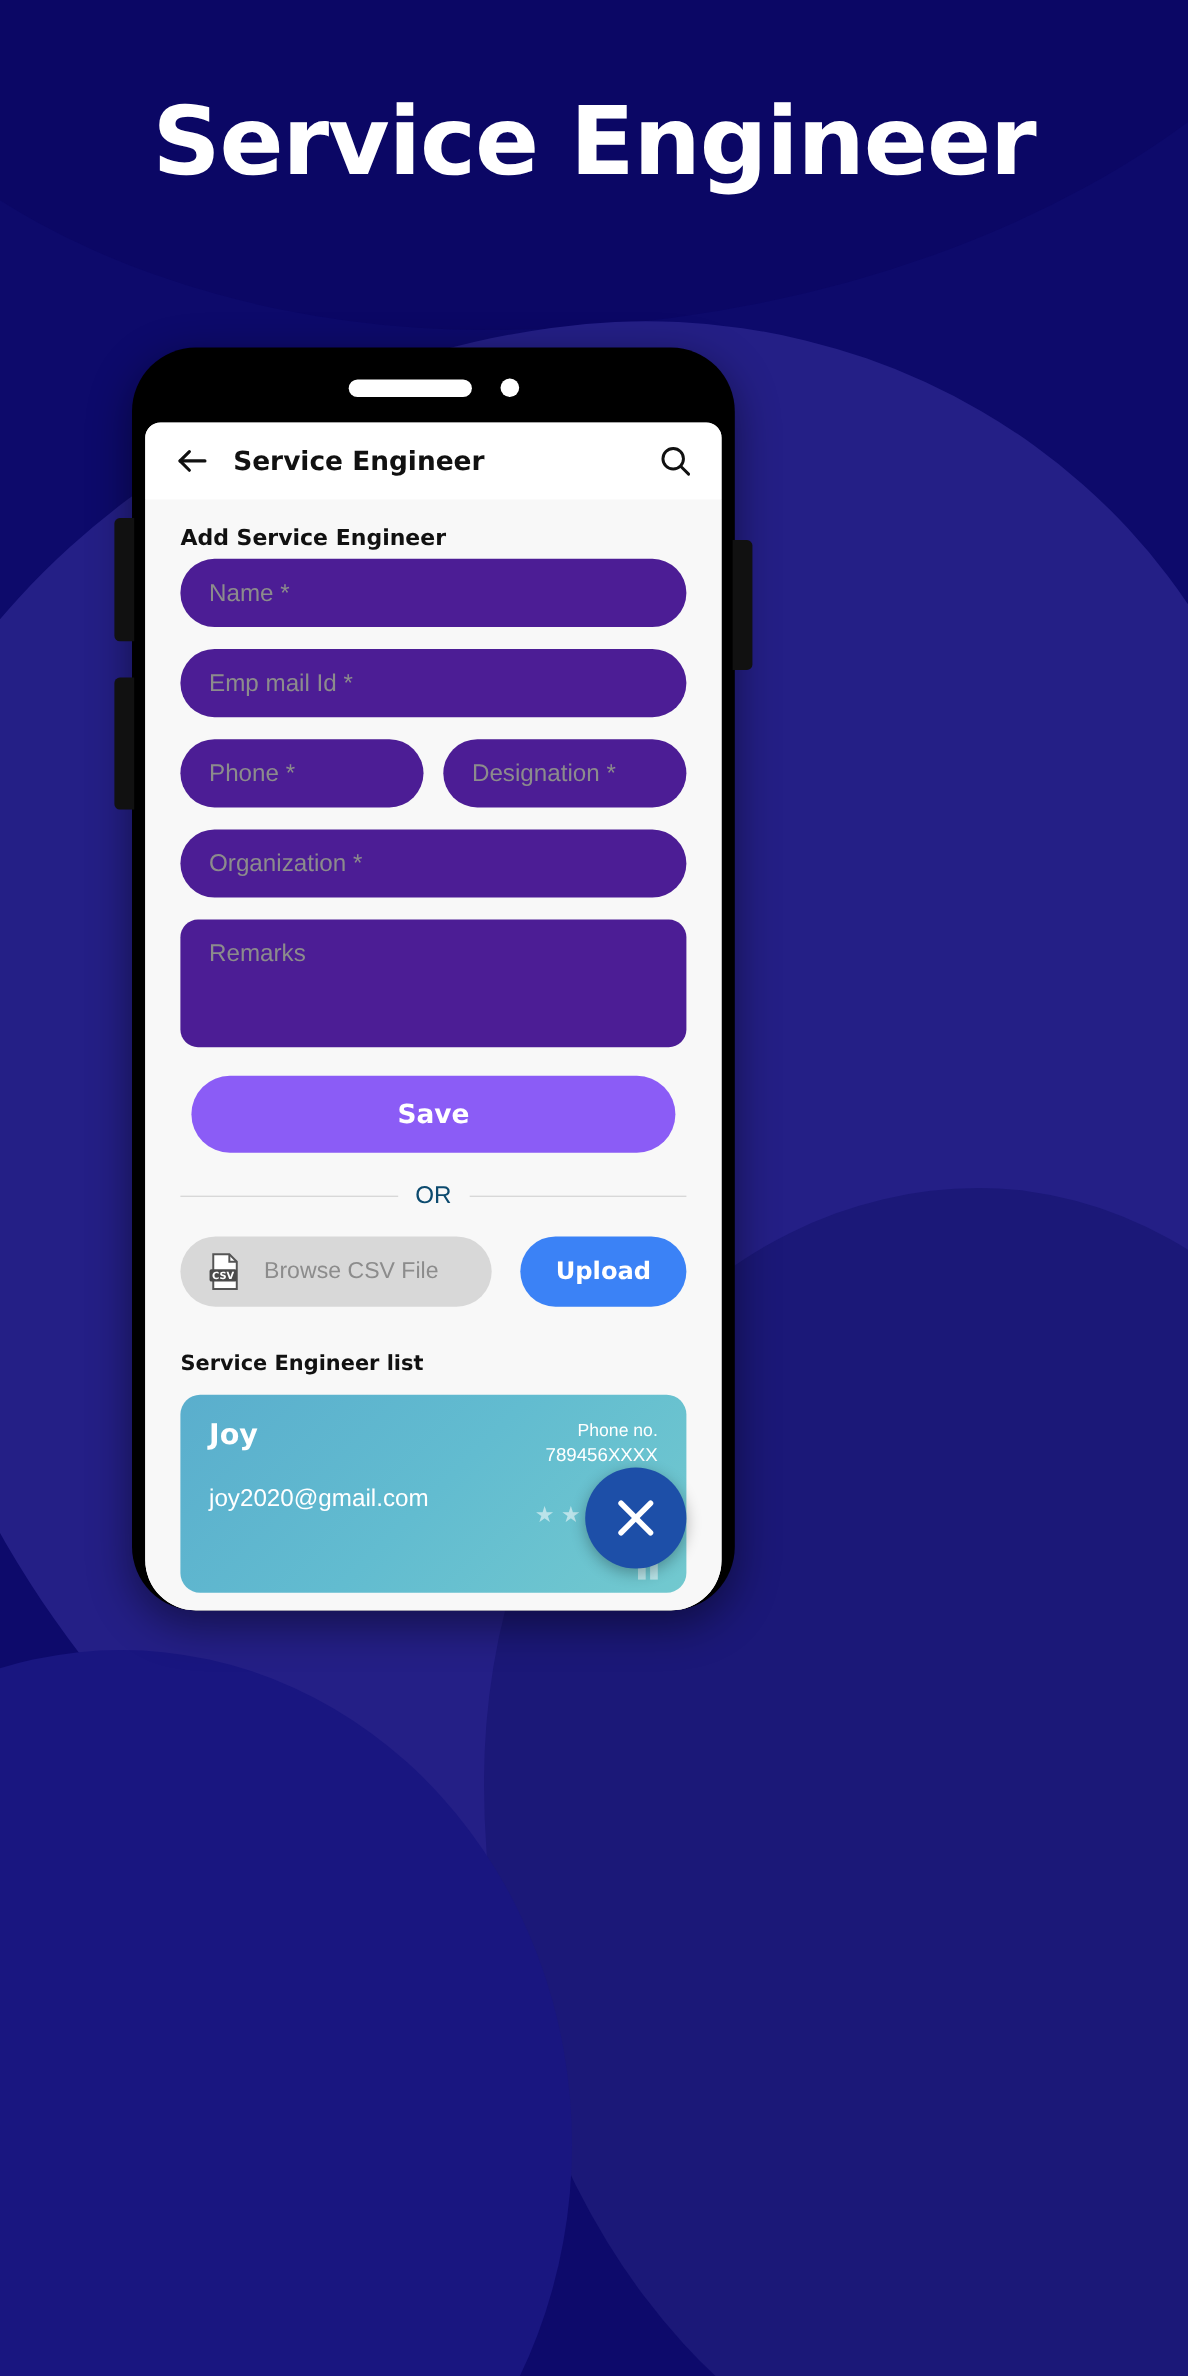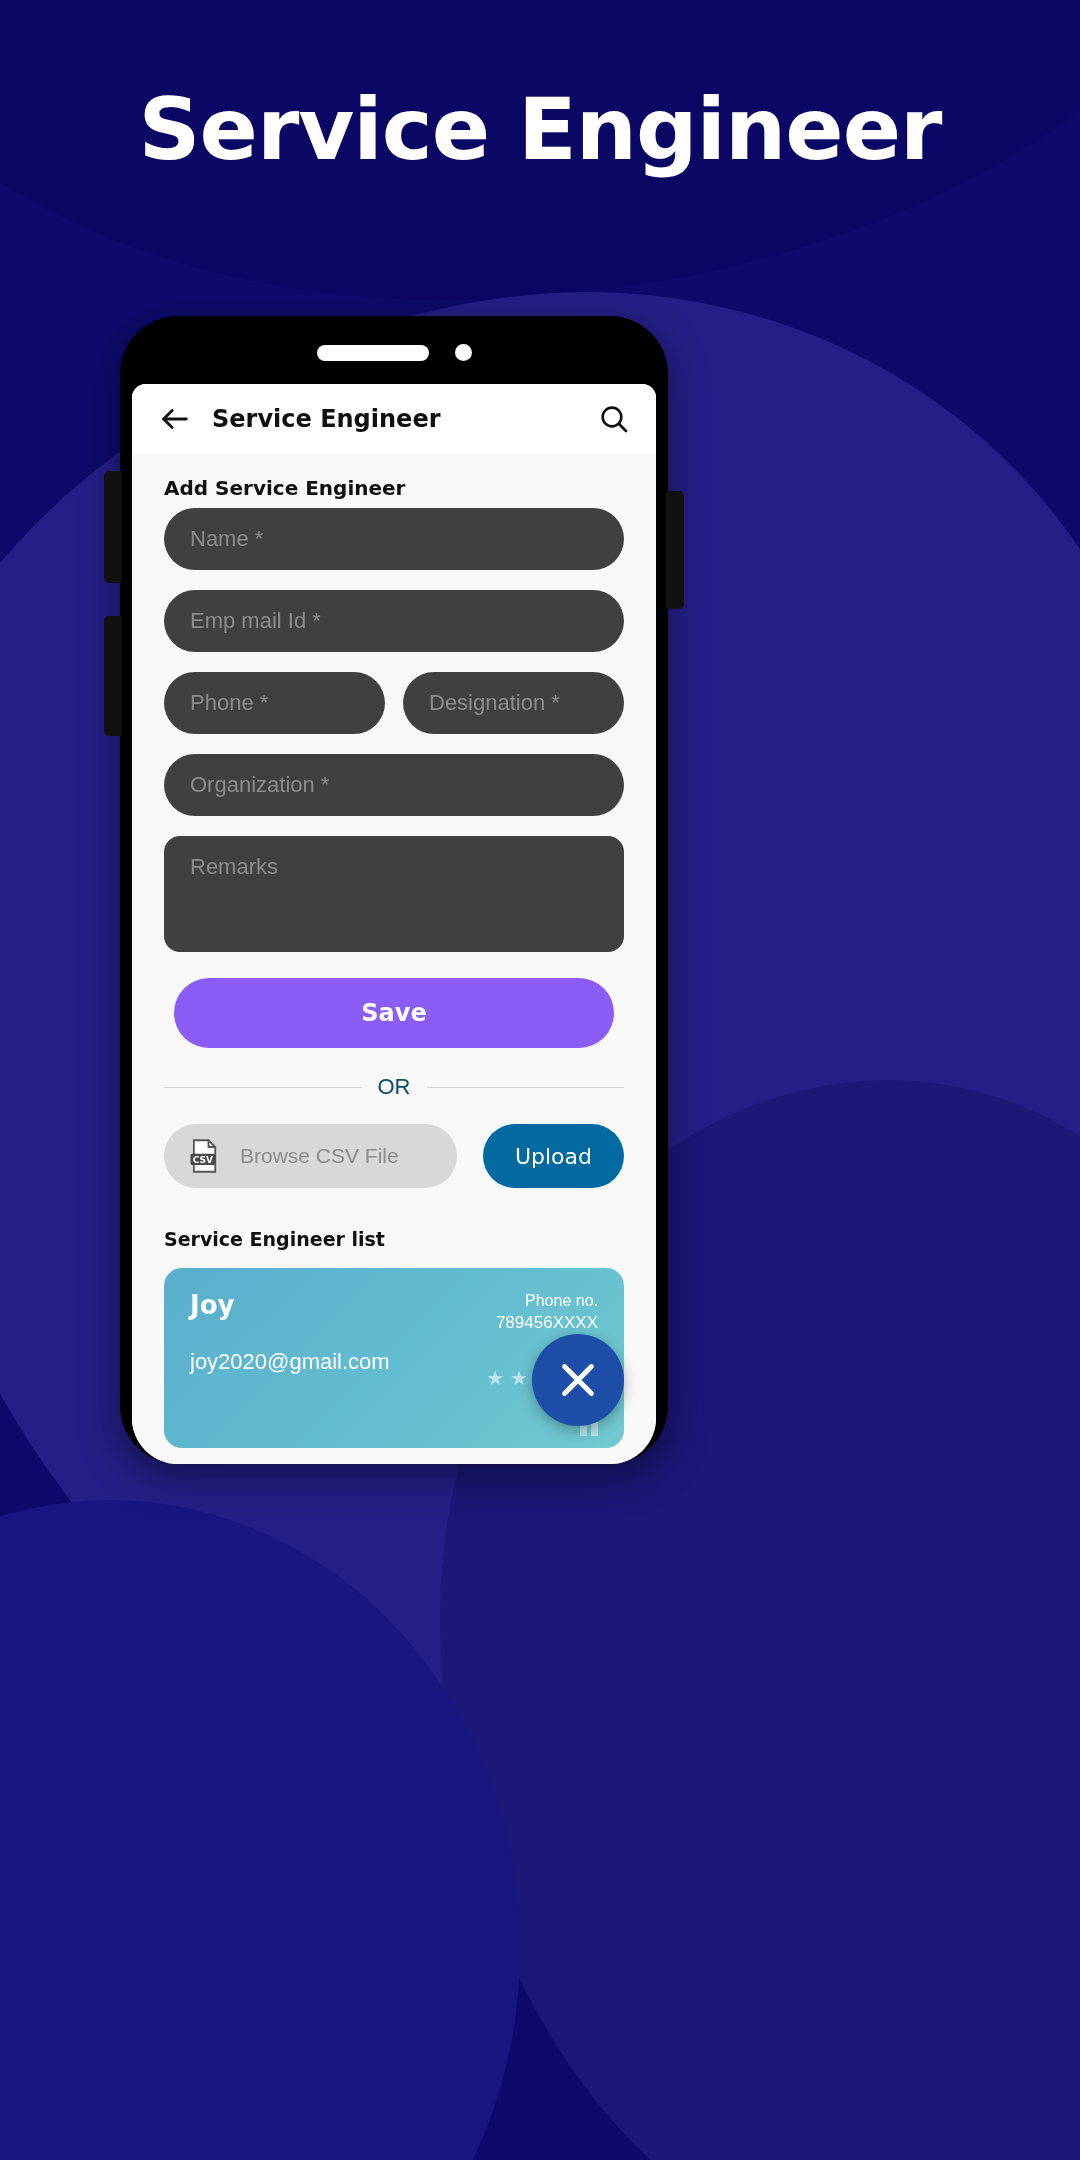--- a/index.html
+++ b/index.html
@@ -127,21 +127,21 @@
   }
   .section-title {
     font-size:20px;
     font-weight:bold;
     color:#111111;
     margin-bottom:8px;
     font-family:"DejaVu Sans", sans-serif;
   }
 
   .field {
-    background:#404040;
+    background:#4c1d95;
     border-radius:34px;
     height:62px;
     display:flex;
     align-items:center;
     padding:0 26px;
     margin-bottom:20px;
     color:#8c8c8c;
     font-size:22px;
   }
   .field.area {
@@ -188,30 +188,30 @@
     flex:1;
     display:flex;
     align-items:center;
     padding:0 22px;
     gap:18px;
     cursor:pointer;
   }
   .csv-icon { width:36px; height:36px; flex-shrink:0; }
   .csv-label { font-size:21px; color:#8c8c8c; }
   .upload-btn {
-    background:#0369a1;
+    background:#3b82f6;
     color:#ffffff;
     border-radius:34px;
     height:64px;
     padding:0 32px;
     display:flex;
     align-items:center;
     justify-content:center;
     font-size:22px;
-    font-weight:normal;
+    font-weight:bold;
     border:none;
     cursor:pointer;
     font-family:"DejaVu Sans", sans-serif;
   }
 
   .list-title {
     font-size:19px;
     font-weight:bold;
     color:#111111;
     margin:40px 0 18px 0;

